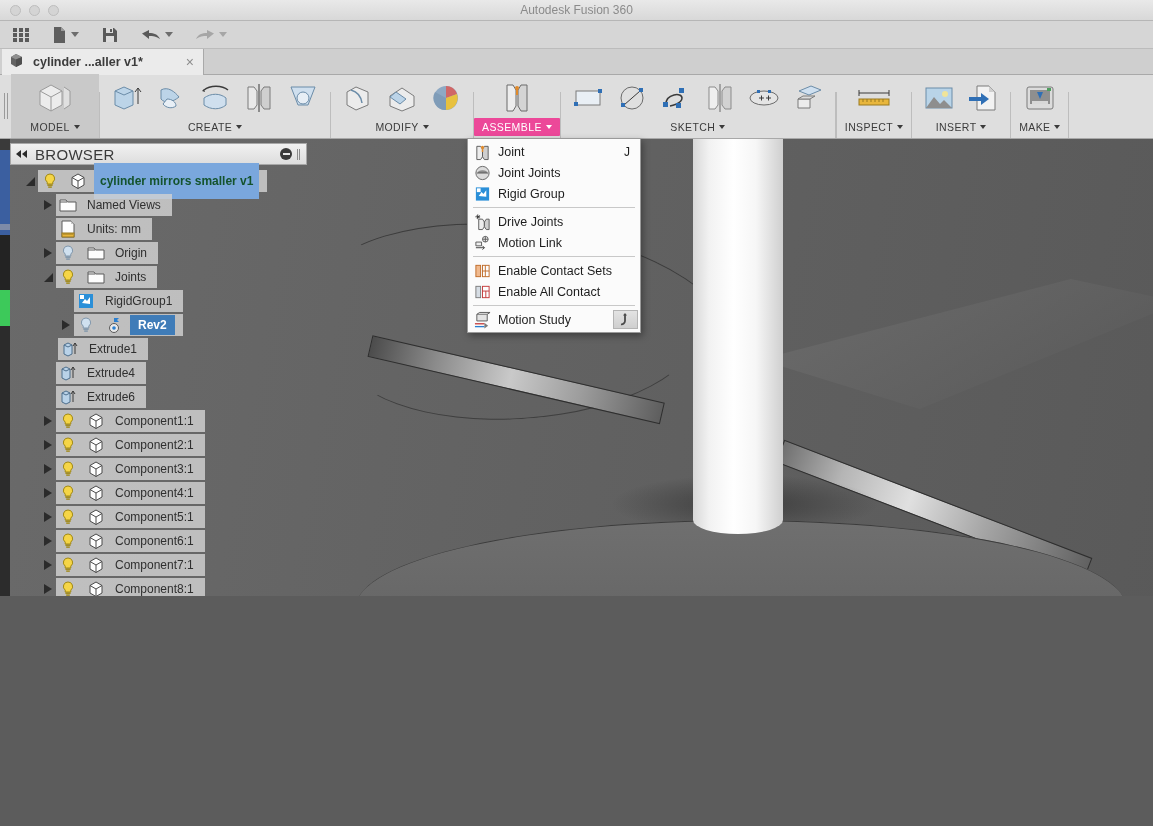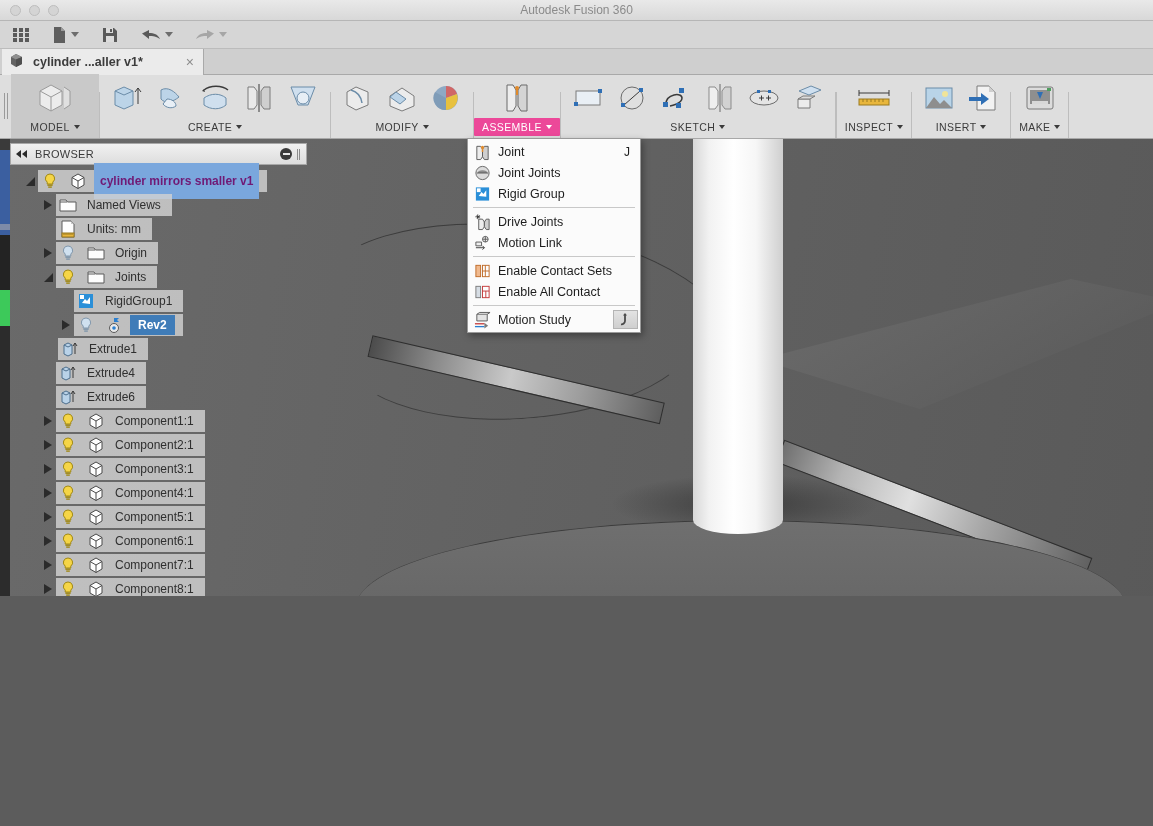--- a/index.html
+++ b/index.html
@@ -157,21 +157,21 @@
     clip-path: polygon(0% 62%, 74% 0%, 100% 18%, 38% 100%);
     border-left: 1px solid #3a3a3a;
   }
 
   
   .browser { position: absolute; left: 10px; top: 143px; width: 297px; z-index: 3; }
   .browser-head {
     height: 22px; background: linear-gradient(#f1f1f1,#dddddd);
     border: 1px solid #a7a7a7; display: flex; align-items: center; padding: 0 4px; gap: 6px;
   }
-  .browser-title { font-size: 11px; color: #3a3a3a; letter-spacing: .3px; }
+  .browser-title { font-size: 15px; color: #3a3a3a; letter-spacing: .3px; }
   .bh-right { margin-left: auto; display: flex; align-items: center; gap: 5px; padding-right: 2px; }
   .minus-circle {
     width: 12px; height: 12px; border-radius: 50%; background: #3a3a3a;
     display: flex; align-items: center; justify-content: center;
   }
   .minus-circle i { display: block; width: 7px; height: 2px; background: #e8e8e8; }
   .vgrip { display: flex; gap: 1px; }
   .vgrip i { display: block; width: 1px; height: 11px; background: #8d8d8d; }
 
   .tree { padding-top: 5px; }
@@ -179,21 +179,21 @@
   .twisty { width: 16px; height: 22px; display: flex; align-items: center; justify-content: center; flex: none; }
   .twisty.none { visibility: hidden; }
   .tri-right { width: 0; height: 0; border-top: 5px solid transparent; border-bottom: 5px solid transparent; border-left: 8px solid #2b2b2b; }
   .tri-open { width: 0; height: 0; border-left: 9px solid transparent; border-bottom: 9px solid #2b2b2b; }
   .rowbody {
     display: flex; align-items: center; height: 22px;
     background: rgba(210,210,210,.82); padding-right: 8px; gap: 4px;
   }
   .cellicon { width: 24px; height: 22px; display: flex; align-items: center; justify-content: center; flex: none; }
   .rowlabel { padding: 0 3px; white-space: nowrap; }
-  .rowlabel.sel { background: #7aa7dd; color: #701a75; font-weight: bold; padding: 11px 6px; }
+  .rowlabel.sel { background: #7aa7dd; color: #14532d; font-weight: bold; padding: 11px 6px; }
   .rowlabel.sel2 { background: #3f7cb8; color: #ffffff; font-weight: bold; padding: 3px 8px; }
 
   
   .menu {
     position: absolute; left: 467px; top: 138px; width: 174px;
     background: #fbfbfb; border: 1px solid #9a9a9a;
     box-shadow: 2px 3px 7px rgba(0,0,0,.35); z-index: 20; padding: 2px 0;
   }
   .menu-item {
     position: relative; display: flex; align-items: center; height: 21px;

